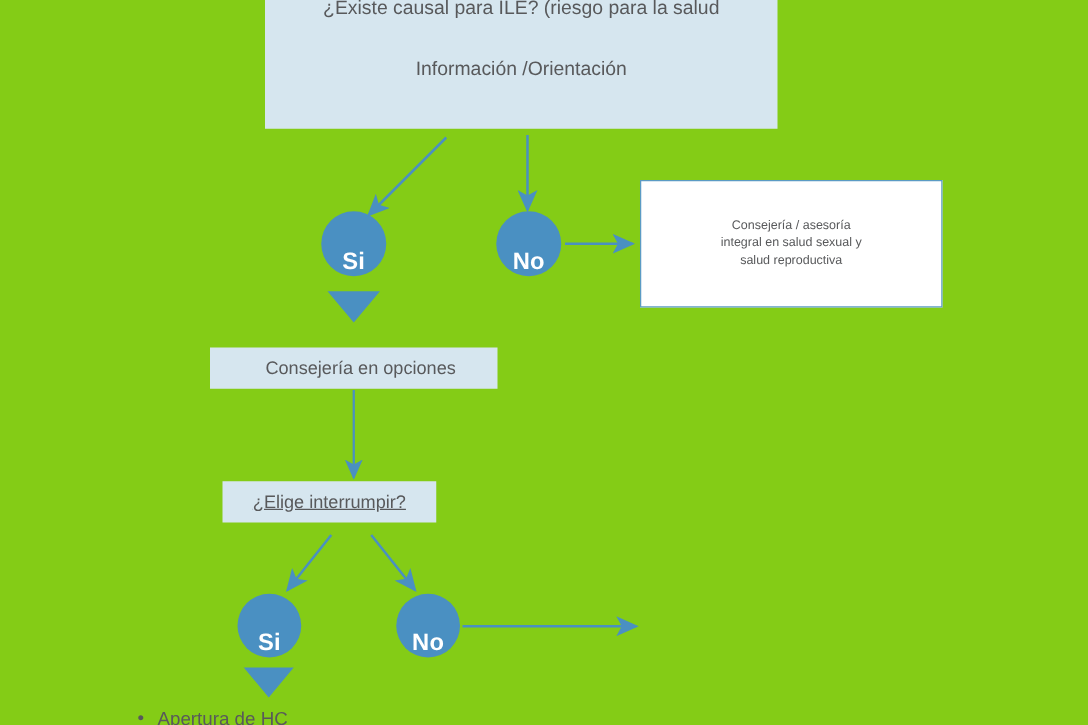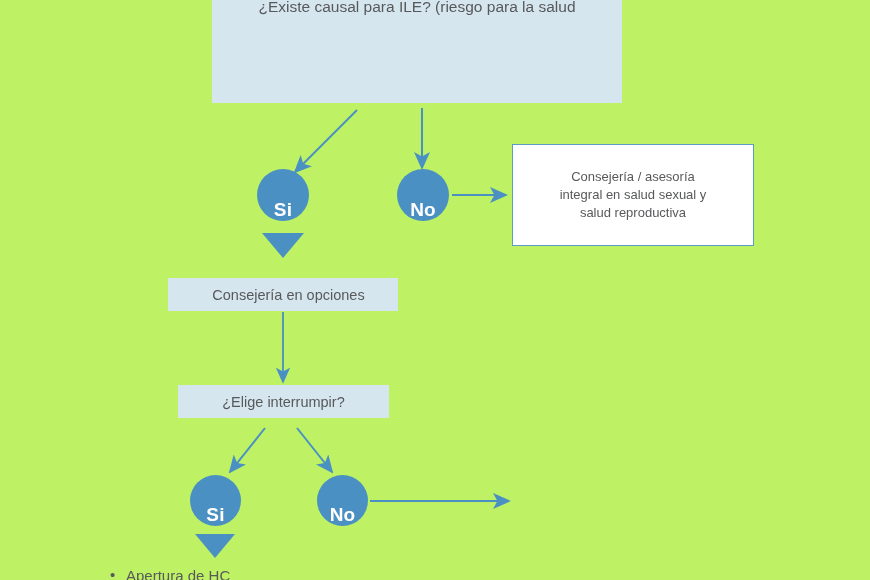--- a/index.html
+++ b/index.html
@@ -11,21 +11,21 @@
     width: 870px;
     height: 580px;
     overflow: hidden;
     font-family: "Liberation Sans", sans-serif;
     position: relative;
   }
   #canvas {
     position: relative;
     width: 870px;
     height: 580px;
-    background: #bef264;
+    background: #84cc16;
   }
   
   #connectors {
     position: absolute;
     left: 0;
     top: 0;
     width: 870px;
     height: 580px;
     pointer-events: none;
   }
@@ -125,43 +125,44 @@
 
     <line x1="297" y1="428" x2="332" y2="472" stroke="#4a90c2" stroke-width="2" marker-end="url(#arrowhead)"></line>
 
     <line x1="370" y1="501" x2="509" y2="501" stroke="#4a90c2" stroke-width="2" marker-end="url(#arrowhead)"></line>
   </svg>
 
   <div class="box-fill" style="left:212px; top:-34px; width:410px; height:137px;
               flex-direction:column; justify-content:flex-start;
               padding-top:30px; font-size:15.5px;">
     <div class="box-text">¿Existe causal para ILE? (riesgo para la salud</div>
+    <div class="box-text" style="margin-top:28px;">Información /Orientación</div>
   </div>
 
   <div class="circle" style="left:257px; top:169px; width:52px; height:52px; font-size:19px;">
     <span>Si</span>
   </div>
 
   <div class="tri" style="left:262px; top:233px; border-left-width:21px; border-right-width:21px; border-top-width:25px;"></div>
 
   <div class="circle" style="left:397px; top:169px; width:52px; height:52px; font-size:19px;">
     <span>No</span>
   </div>
 
-  <div class="box-outline" style="left:512px; top:144px; width:242px; height:102px; font-size:13px;">
+  <div class="box-outline" style="left:512px; top:144px; width:242px; height:102px; font-size:10px;">
     <div class="box-text">Consejería / asesoría
 integral en salud sexual y
 salud reproductiva</div>
   </div>
 
   <div class="box-fill" style="left:168px; top:278px; width:230px; height:33px; font-size:14.5px;padding-left:11px;">
     <div class="box-text">Consejería en opciones</div>
   </div>
 
-  <div class="box-fill" style="left:178px; top:385px; width:211px; height:33px; font-size:14.5px;">
+  <div class="box-fill" style="left:178px; top:385px; width:171px; height:33px; font-size:14.5px;text-decoration:underline;">
     <div class="box-text">¿Elige interrumpir?</div>
   </div>
 
   <div class="circle" style="left:190px; top:475px; width:51px; height:51px; font-size:19px;">
     <span>Si</span>
   </div>
 
   <div class="tri" style="left:195px; top:534px; border-left-width:20px; border-right-width:20px; border-top-width:24px;"></div>
 
   <div class="circle" style="left:317px; top:475px; width:51px; height:51px; font-size:19px;">

